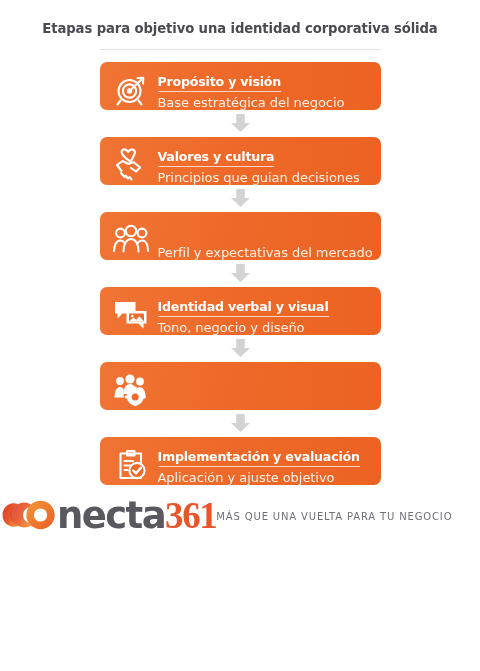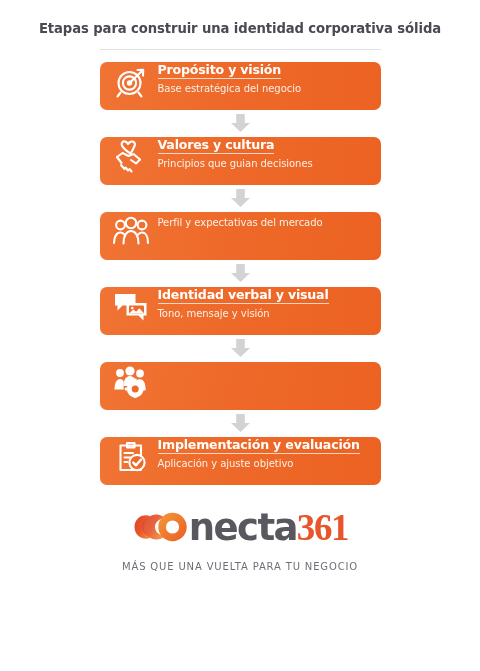--- a/index.html
+++ b/index.html
@@ -50,21 +50,21 @@
     align-items: center;
   }
 
   .card {
     width: 281px;
     height: 48px;
     box-sizing: border-box;
     border-radius: 7px;
     background: linear-gradient(100deg, #f07434 0%, #ee6a2a 42%, #ec6222 100%);
     display: flex;
-    align-items: flex-start;
+    align-items: flex-end;
     padding-left: 8px;
     position: relative;
   }
 
   .card-icon {
     width: 46px;
     height: 40px;
     flex: 0 0 46px;
     display: flex;
     align-items: center;
@@ -89,21 +89,21 @@
     letter-spacing: -0.2px;
     line-height: 1.08;
     white-space: nowrap;
     padding-bottom: 2px;
     border-bottom: 1px solid rgba(255,255,255,0.72);
     display: inline-block;
     align-self: flex-start;
   }
   .card-sub {
     font-family: "DejaVu Sans", sans-serif;
-    font-size: 10px;
+    font-size: 13px;
     font-weight: normal;
     color: #fdf0e6;
     letter-spacing: -0.05px;
     line-height: 1.1;
     margin-top: 4px;
     white-space: nowrap;
   }
 
   
   .connector {
@@ -112,25 +112,24 @@
     align-items: center;
     justify-content: center;
   }
   .arrow {
     width: 21px;
     height: 18px;
   }
 
   
   .logo-area {
-    margin-top: 24px;
-    display: flex;
-    flex-direction: column;
-    align-items: center;
-    gap: 12px;
+    margin-top: 12px;
+    display: flex;
+    flex-direction: row;
+    align-items: center;
   }
   .logo-row {
     display: flex;
     align-items: center;
     justify-content: center;
   }
   .logo-mark {
     display: block;
   }
   .logo-word {
@@ -156,21 +155,21 @@
     letter-spacing: 0.85px;
     color: #6f6f77;
     margin-top: 3px;
     white-space: nowrap;
   }
 </style>
 </head>
 <body>
 
 <div class="header">
-  <div class="header-title">Etapas para construir una identidad corporativa sólida</div>
+  <div class="header-title">Etapas para objetivo una identidad corporativa sólida</div>
   <div class="header-rule"></div>
 </div>
 
 <div class="steps" id="steps-container">
     <div class="step-wrap">
       <div class="card">
         <div class="card-icon">
           <svg width="34" height="34" viewBox="0 0 34 34">
             <circle cx="15.5" cy="18" r="11" stroke="#ffffff" fill="none" stroke-width="2.1" stroke-linecap="round" stroke-linejoin="round"></circle>
             <circle cx="15.5" cy="18" r="6.6" stroke="#ffffff" fill="none" stroke-width="2.1" stroke-linecap="round" stroke-linejoin="round"></circle>
@@ -240,21 +239,21 @@
           <svg width="36" height="32" viewBox="0 0 36 32">
             <path d="M2.0 3.0 H22.5 V14.5 H9.5 L4.5 19.5 V14.5 H2.0 Z" fill="#ffffff"></path>
             <path d="M13.5 12.0 H33.5 V24.5 H30.5 V29.5 L25.5 24.5 H13.5 Z" fill="#ffffff"></path>
             <rect x="16.0" y="14.6" width="15.0" height="7.6" rx="1" fill="#ee6a2a"></rect>
             <circle cx="19.3" cy="17.1" r="1.3" fill="#ffffff"></circle>
             <path d="M16.6 21.9 L20.4 18.6 L23.2 20.8 L26.3 17.2 L30.6 21.9 Z" fill="#ffffff"></path>
           </svg>
         </div>
         <div class="card-text">
           <div class="card-title">Identidad verbal y visual</div>
-          <div class="card-sub">Tono, mensaje y visión</div>
+          <div class="card-sub">Tono, negocio y diseño</div>
         </div>
       </div>
       <div class="connector">
         <svg class="arrow" viewBox="0 0 21 18">
           <path d="M6.2 0 H14.8 V9.0 H20.0 L10.5 18 L1.0 9.0 H6.2 Z" fill="#d3d3d6"></path>
         </svg>
       </div>
     </div>
     <div class="step-wrap">
       <div class="card">

